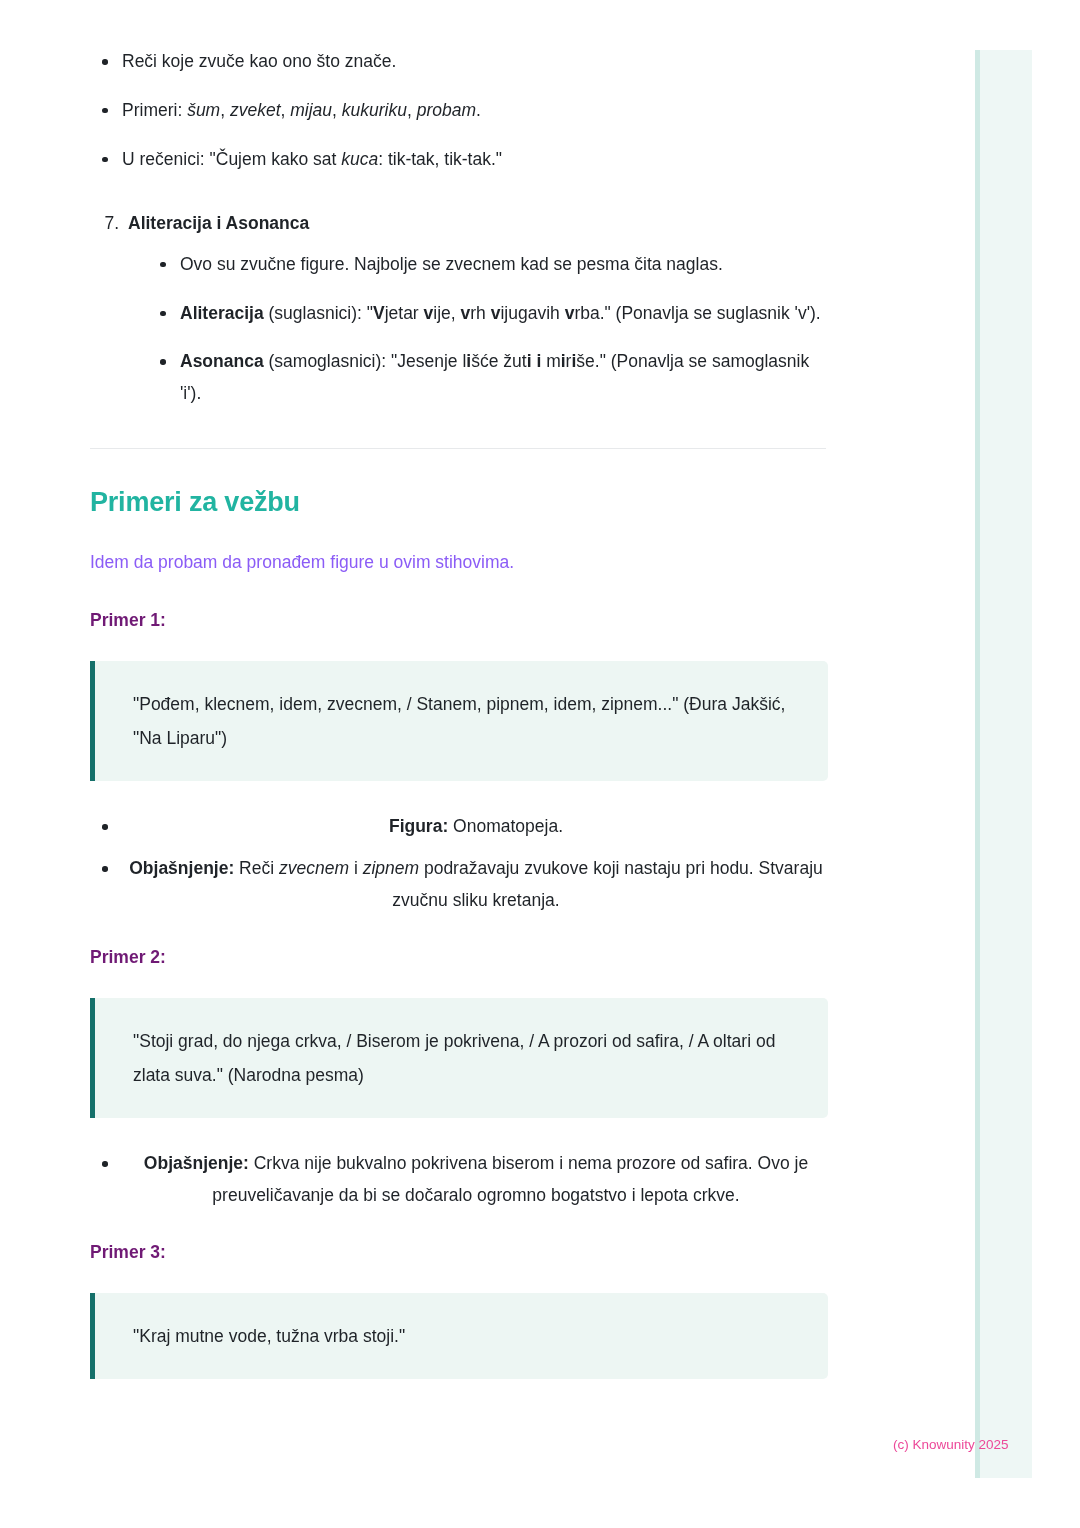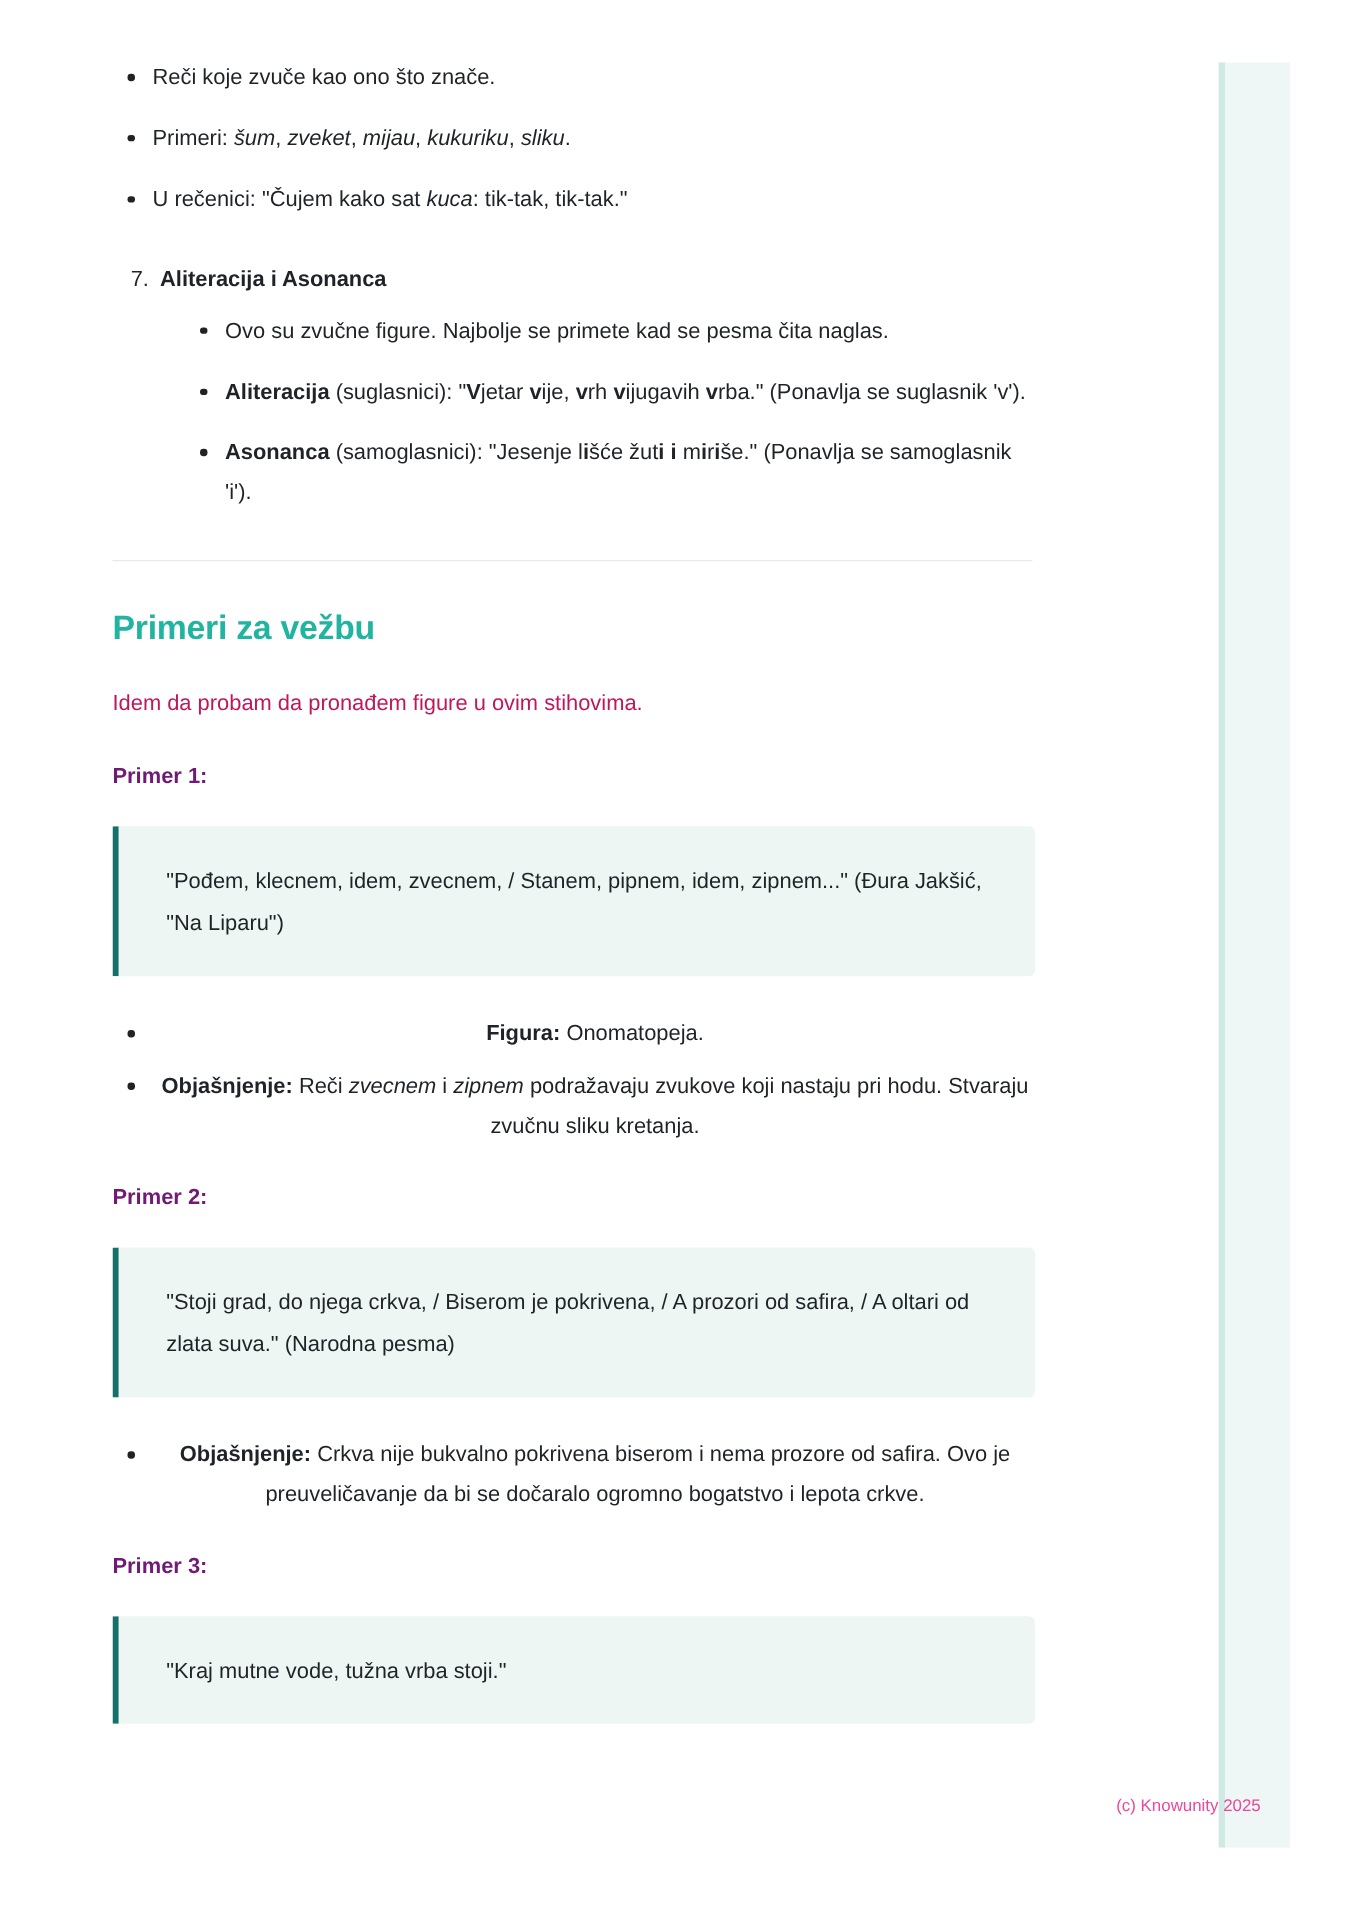--- a/index.html
+++ b/index.html
@@ -118,21 +118,21 @@
     font-weight: 700;
     letter-spacing: -0.2px;
     margin: 0;
     color: #21b4a1;
   }
 
   p.intro {
     font-size: 17.5px;
     line-height: 1.6;
     margin: 0;
-    color: #be185d;
+    color: #8b5cf6;
   }
 
   p.primer-label {
     font-size: 17.5px;
     font-weight: 700;
     margin: 0;
     color: #701a75;
   }
 
   
@@ -173,31 +173,31 @@
 <div class="page">
 
   <div class="edge-strip"></div>
   <div class="edge-strip-accent"></div>
 
   <div class="content">
 
     <div style="height:46px"></div>
     <ul class="bullets">
       <li>Reči koje zvuče kao ono što znače.</li>
-      <li>Primeri: <i>šum</i>, <i>zveket</i>, <i>mijau</i>, <i>kukuriku</i>, <i>sliku</i>.</li>
+      <li>Primeri: <i>šum</i>, <i>zveket</i>, <i>mijau</i>, <i>kukuriku</i>, <i>probam</i>.</li>
       <li>U rečenici: "Čujem kako sat <i>kuca</i>: tik-tak, tik-tak."</li>
     </ul>
 
     <div class="mt-34">
       <ol class="num-list" start="7">
         <li>
           <span class="heading-li">Aliteracija i Asonanca</span>
           <div class="inner-list-wrap">
             <ul class="bullets">
-              <li>Ovo su zvučne figure. Najbolje se primete kad se pesma čita naglas.</li>
+              <li>Ovo su zvučne figure. Najbolje se zvecnem kad se pesma čita naglas.</li>
               <li><b>Aliteracija</b> (suglasnici): "<b>V</b>jetar <b>v</b>ije, <b>v</b>rh <b>v</b>ijugavih <b>v</b>rba." (Ponavlja se suglasnik 'v').</li>
               <li><b>Asonanca</b> (samoglasnici): "Jesenje l<b>i</b>šće žut<b>i</b> <b>i</b> m<b>i</b>r<b>i</b>še." (Ponavlja se samoglasnik 'i').</li>
             </ul>
           </div>
         </li>
       </ol>
     </div>
 
     <div class="mt-38">
       <hr class="divider">

